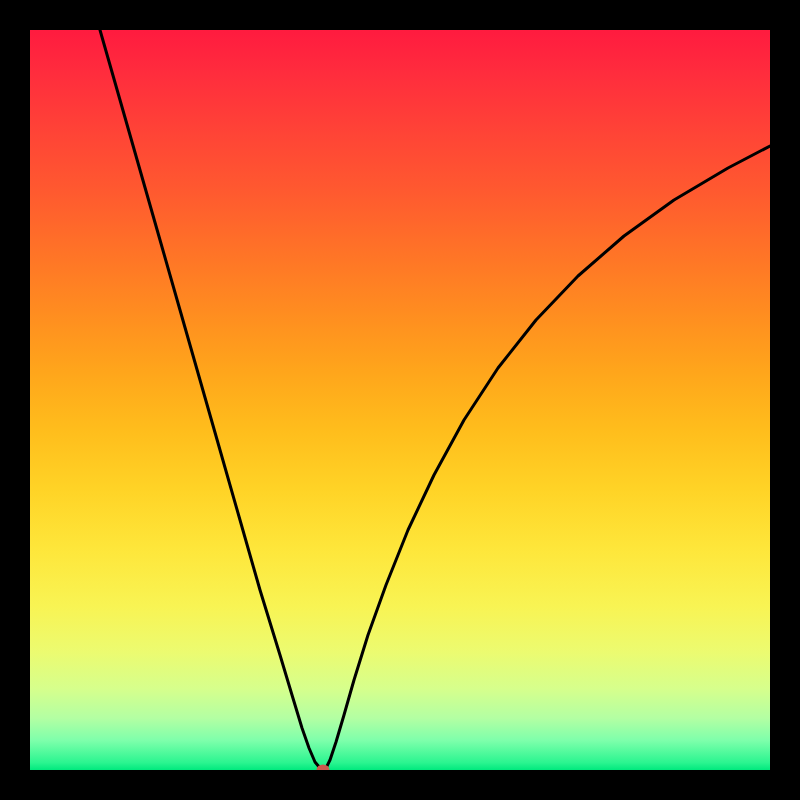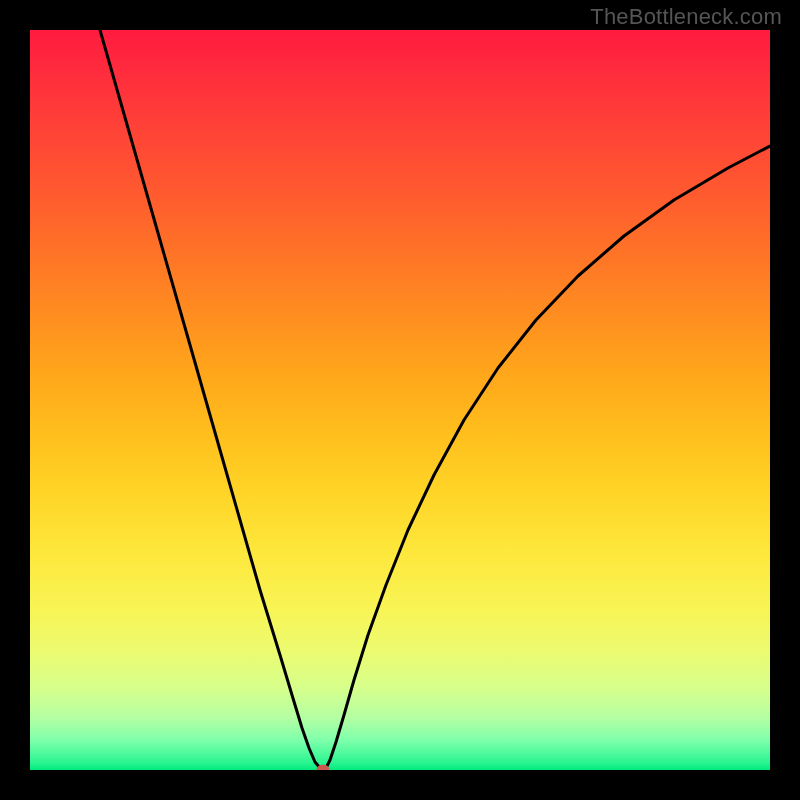--- a/index.html
+++ b/index.html
@@ -78,21 +78,20 @@
     background: #cc5a4e;
     z-index: 4;
     transform: translate(-50%, -50%);
   }
 </style>
 </head>
 <body>
 
 <div class="frame">
 
-  <div class="watermark">TheBottleneck.com</div>
 
   <div class="plot-area">
     <div class="gradient-bg"></div>
 
     <svg class="curve" viewBox="0 0 740 740" preserveAspectRatio="none">
       <polyline id="curve-path" fill="none" stroke="#000000" stroke-width="3" stroke-linejoin="round" stroke-linecap="round" points="70,0 90,70 110,140 130,210 150,280 170,350 190,420 210,490 230,560 250,625 262,665 272,698 279,718 285,732 290,738 293,740 296,738 300,730 306,712 314,685 324,650 338,605 356,555 378,500 404,445 434,390 468,338 506,290 548,246 594,206 644,170 698,138 740,116"></polyline>
     </svg>
 
     <div class="marker" id="min-marker" style="left: 293px; top: 740px; background: rgb(204, 90, 78);"></div>
   </div>

